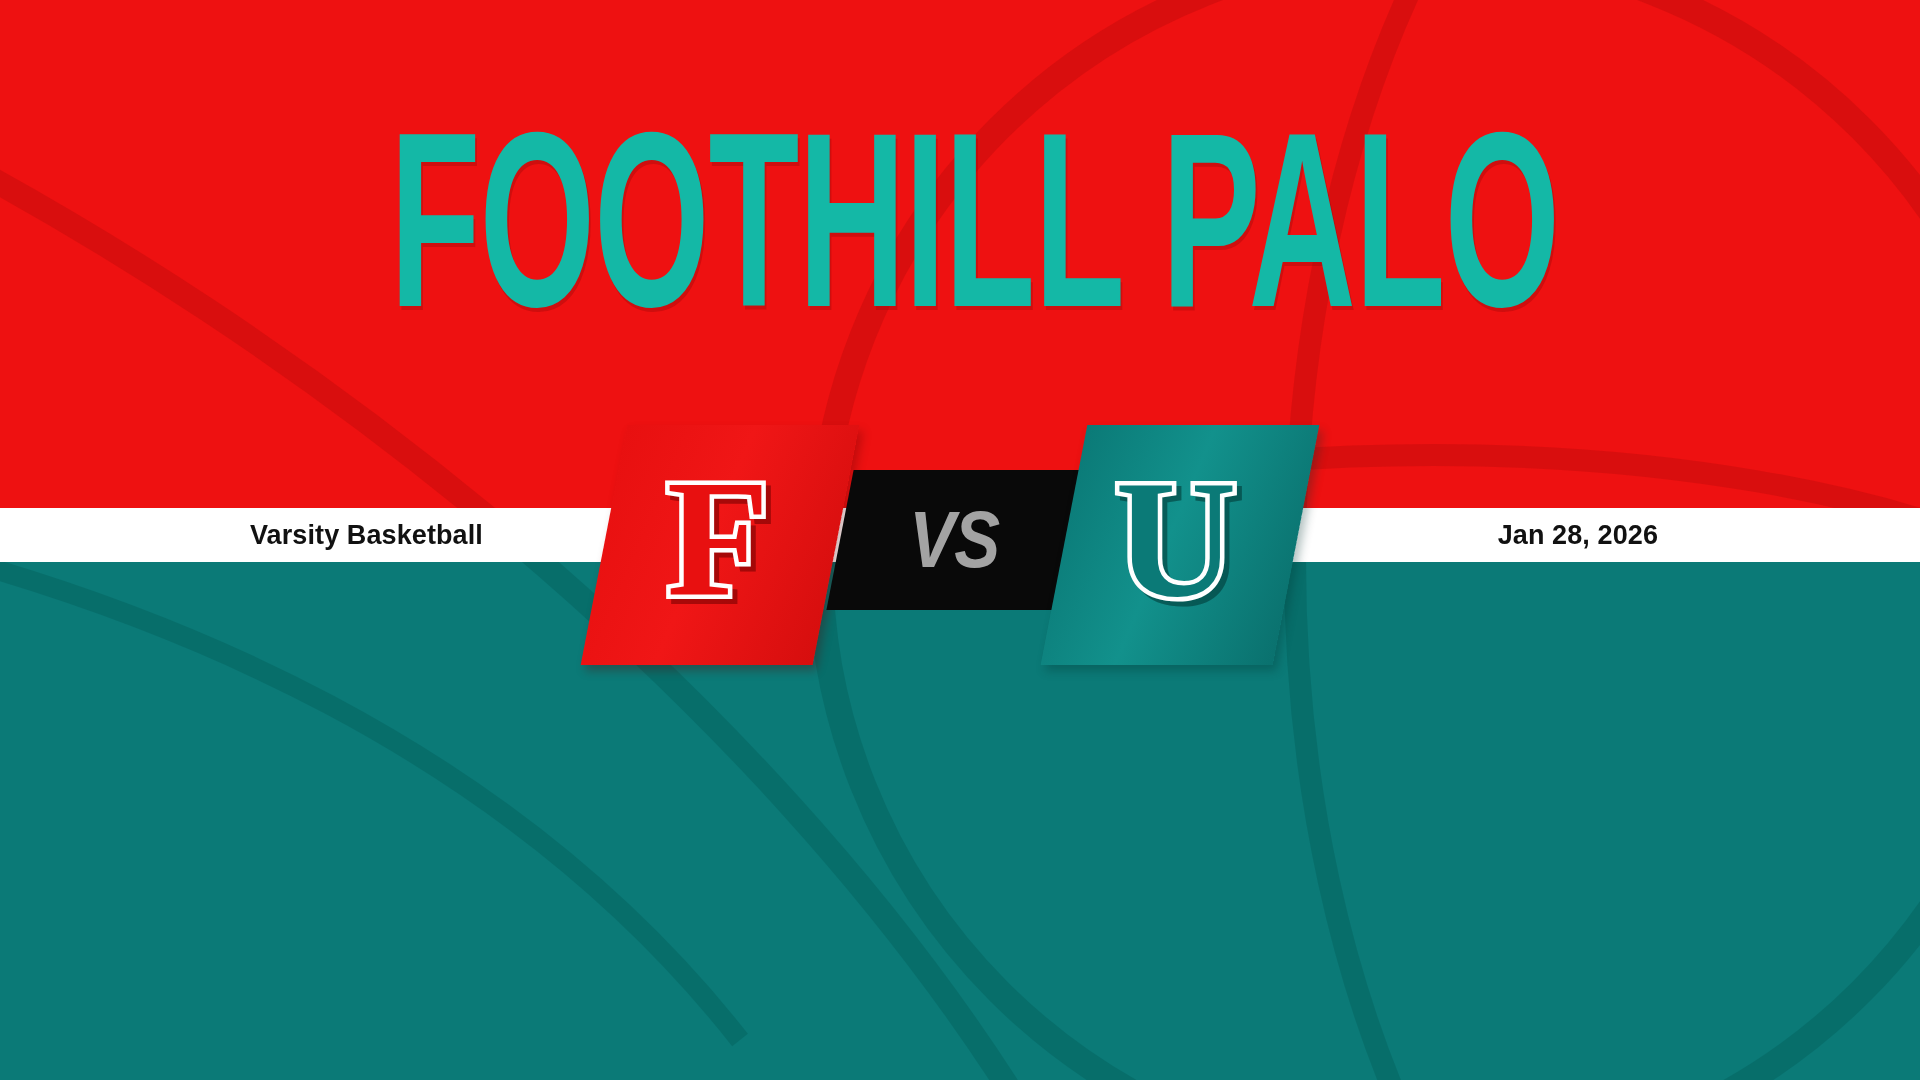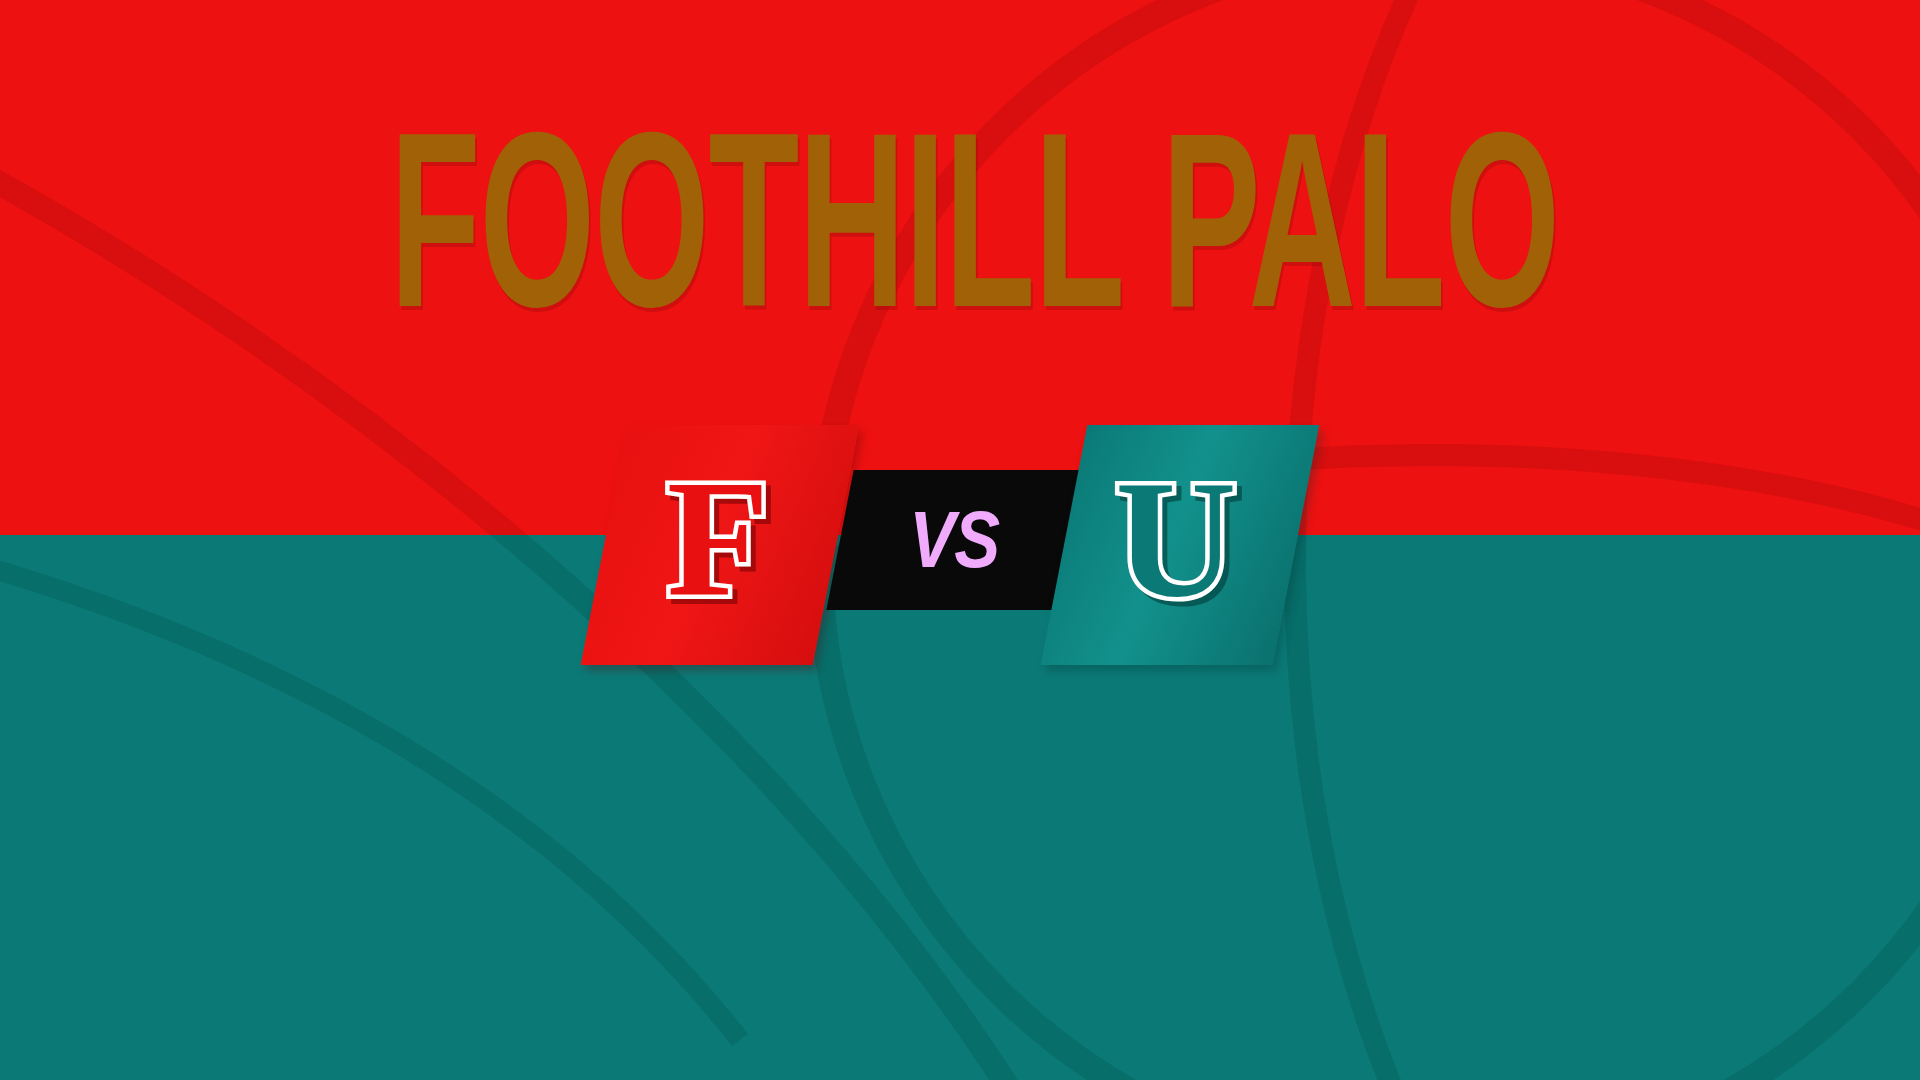--- a/index.html
+++ b/index.html
@@ -14,21 +14,21 @@
   #top-half{top:0;height:535px;background:#EE1111;}
   #bottom-half{top:535px;height:545px;background:#0B7A77;}
 
   .seams{position:absolute;left:0;top:0;width:1920px;height:1080px;}
   #top-half .seams{top:0;}
   #bottom-half .seams{top:-535px;}
 
   
   .headline{
     position:absolute;left:0;width:1651px;text-align:center;
-    color:#a16207;font-weight:bold;
+    color:#14b8a6;font-weight:bold;
     font-family:"Liberation Sans","DejaVu Sans",sans-serif;
     letter-spacing:-2px;white-space:nowrap;
     line-height:1;
   }
   .headline span{display:inline-block;transform:scaleX(.60);transform-origin:center;}
 
   #team-top-name{top:96px;font-size:248px;}
   #team-top-name span{text-shadow:3px 4px 0 rgba(150,8,8,.35);}
 
   #team-bottom-name{top:568px;font-size:248px;}
@@ -94,21 +94,21 @@
     color:#0B7A77;
     -webkit-text-stroke:9px #FFFFFF;
     paint-order:stroke fill;
     filter:drop-shadow(5px 5px 0 rgba(0,52,50,.55));
   }
 
   
   #vs-label{
     position:absolute;left:840px;top:470px;width:228px;height:140px;
     display:flex;align-items:center;justify-content:center;
-    color:#f0abfc;font-weight:bold;font-size:80px;line-height:1;
+    color:#a3a3a3;font-weight:bold;font-size:80px;line-height:1;
     font-style:italic;letter-spacing:-1px;
     pointer-events:none;
   }
   #vs-label span{display:inline-block;transform:scaleX(.86);}
 </style>
 </head>
 <body>
 
 <div id="stage">
 
@@ -134,20 +134,24 @@
         <path d="M-200 520 C180 600 520 760 740 1040" stroke-width="20"></path>
       </g>
     </svg>
   </div>
 
   <div class="headline" id="team-top-name">
     <span>FOOTHILL PALO</span>
   </div>
 
 
+  <div id="info-band">
+    <div class="band-text" id="sport-label">Varsity Basketball</div>
+    <div class="band-text" id="game-date">Jan 28, 2026</div>
+  </div>
 
   <div id="badge-cluster">
 
     <div class="slab" id="home-badge"></div>
     <div class="slab" id="vs-slab"></div>
     <div class="slab" id="away-badge"></div>
 
     <div class="monogram" id="home-monogram">
       <span class="glyph">F</span>
     </div>

